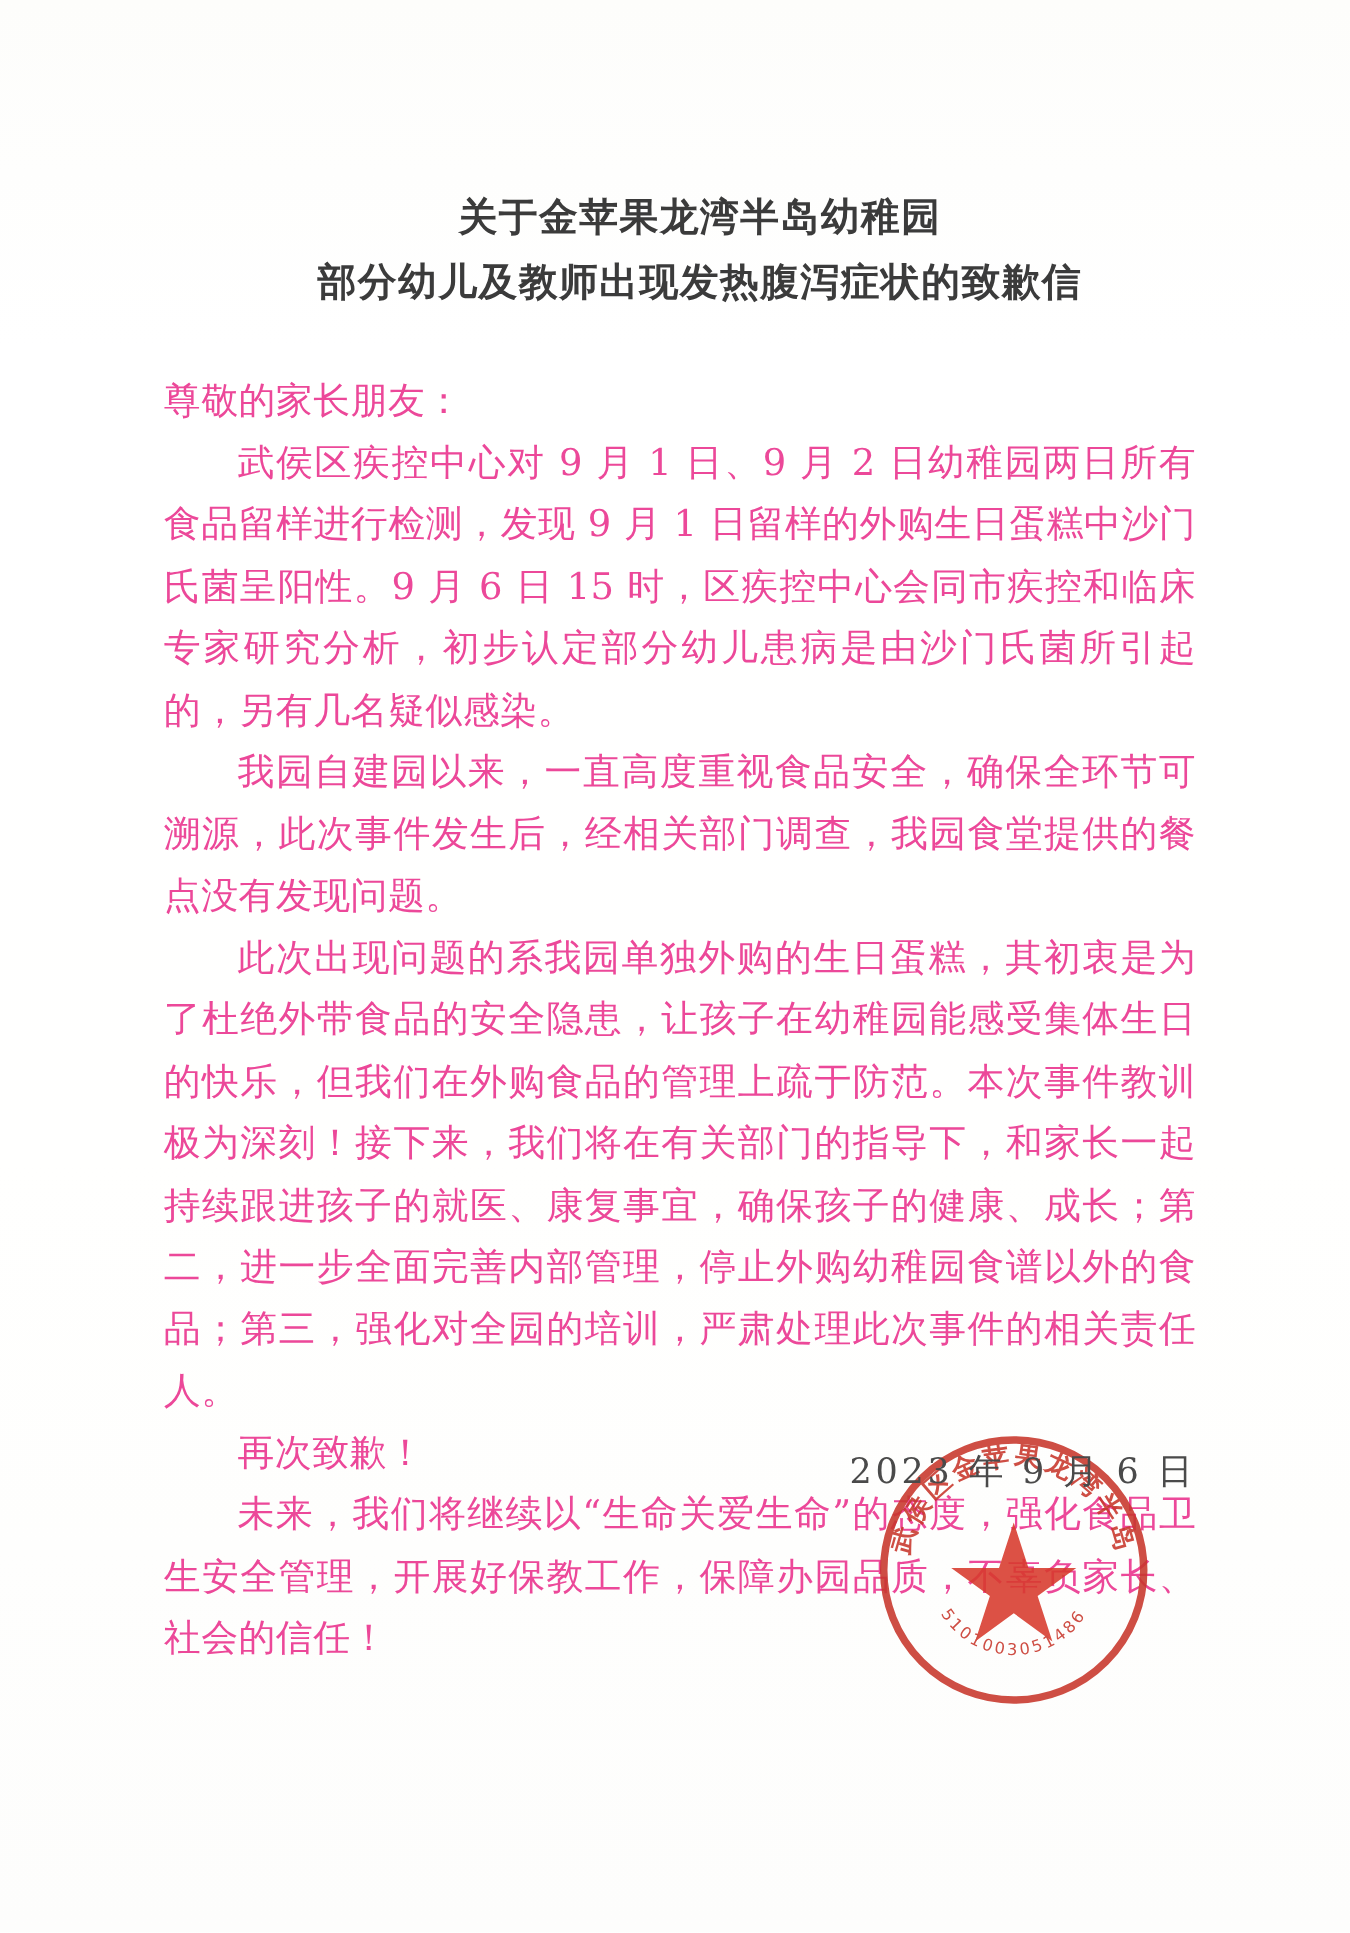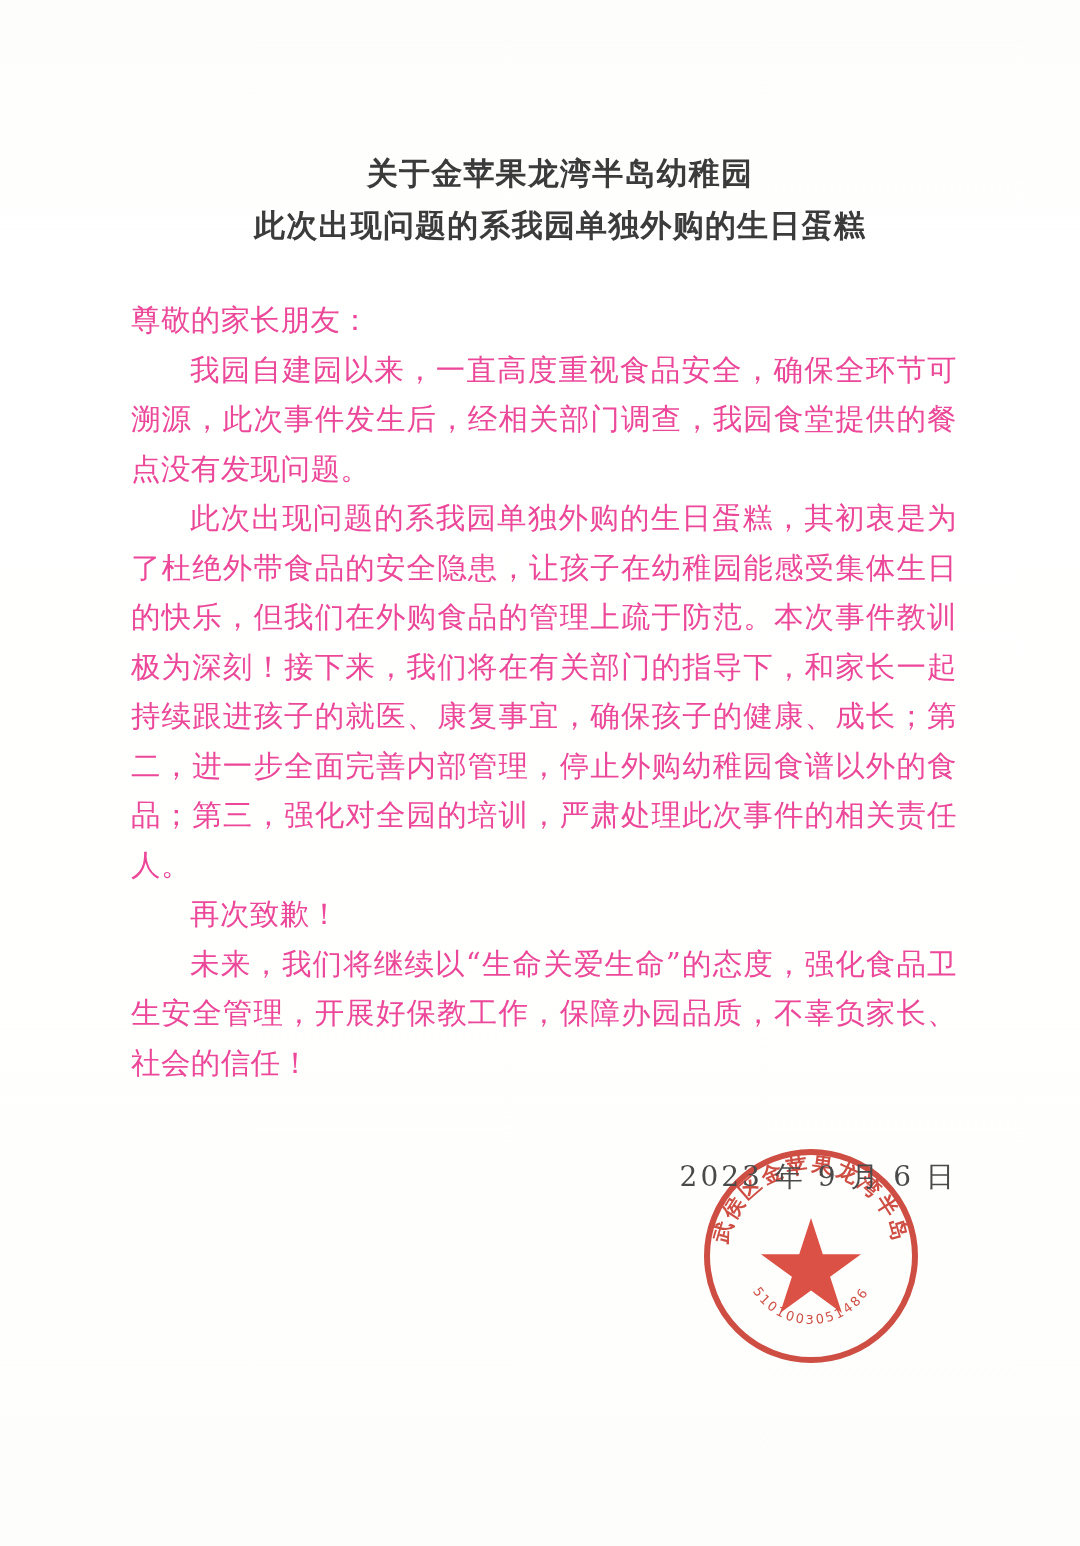--- a/index.html
+++ b/index.html
@@ -105,25 +105,26 @@
 </style>
 </head>
 <body>
 
 <div class="paper"></div>
 
 <div class="page">
 
   <div class="title-block">
     <div class="title-line">关于金苹果龙湾半岛幼稚园</div>
-    <div class="title-line">此次出现问题的系我园单独外购的生日蛋糕</div>
+    <div class="title-line">部分幼儿及教师出现发热腹泻症状的致歉信</div>
   </div>
 
   <div class="body-block">
     <p class="para">尊敬的家长朋友：</p>
+    <p class="para indent">武侯区疾控中心对 9 月 1 日、9 月 2 日幼稚园两日所有食品留样进行检测，发现 9 月 1 日留样的外购生日蛋糕中沙门氏菌呈阳性。9 月 6 日 15 时，区疾控中心会同市疾控和临床专家研究分析，初步认定部分幼儿患病是由沙门氏菌所引起的，另有几名疑似感染。</p>
     <p class="para indent">我园自建园以来，一直高度重视食品安全，确保全环节可溯源，此次事件发生后，经相关部门调查，我园食堂提供的餐点没有发现问题。</p>
     <p class="para indent">此次出现问题的系我园单独外购的生日蛋糕，其初衷是为了杜绝外带食品的安全隐患，让孩子在幼稚园能感受集体生日的快乐，但我们在外购食品的管理上疏于防范。本次事件教训极为深刻！接下来，我们将在有关部门的指导下，和家长一起持续跟进孩子的就医、康复事宜，确保孩子的健康、成长；第二，进一步全面完善内部管理，停止外购幼稚园食谱以外的食品；第三，强化对全园的培训，严肃处理此次事件的相关责任人。</p>
     <p class="para indent">再次致歉！</p>
     <p class="para indent">未来，我们将继续以“生命关爱生命”的态度，强化食品卫生安全管理，开展好保教工作，保障办园品质，不辜负家长、社会的信任！</p>
   </div>
 
   <div class="seal">
     <svg viewBox="0 0 220 220" xmlns="http://www.w3.org/2000/svg">
       <defs>
         <path id="arcTop" d="M 110,110 m -84,0 a 84,84 0 1 1 168,0" fill="none"></path>

